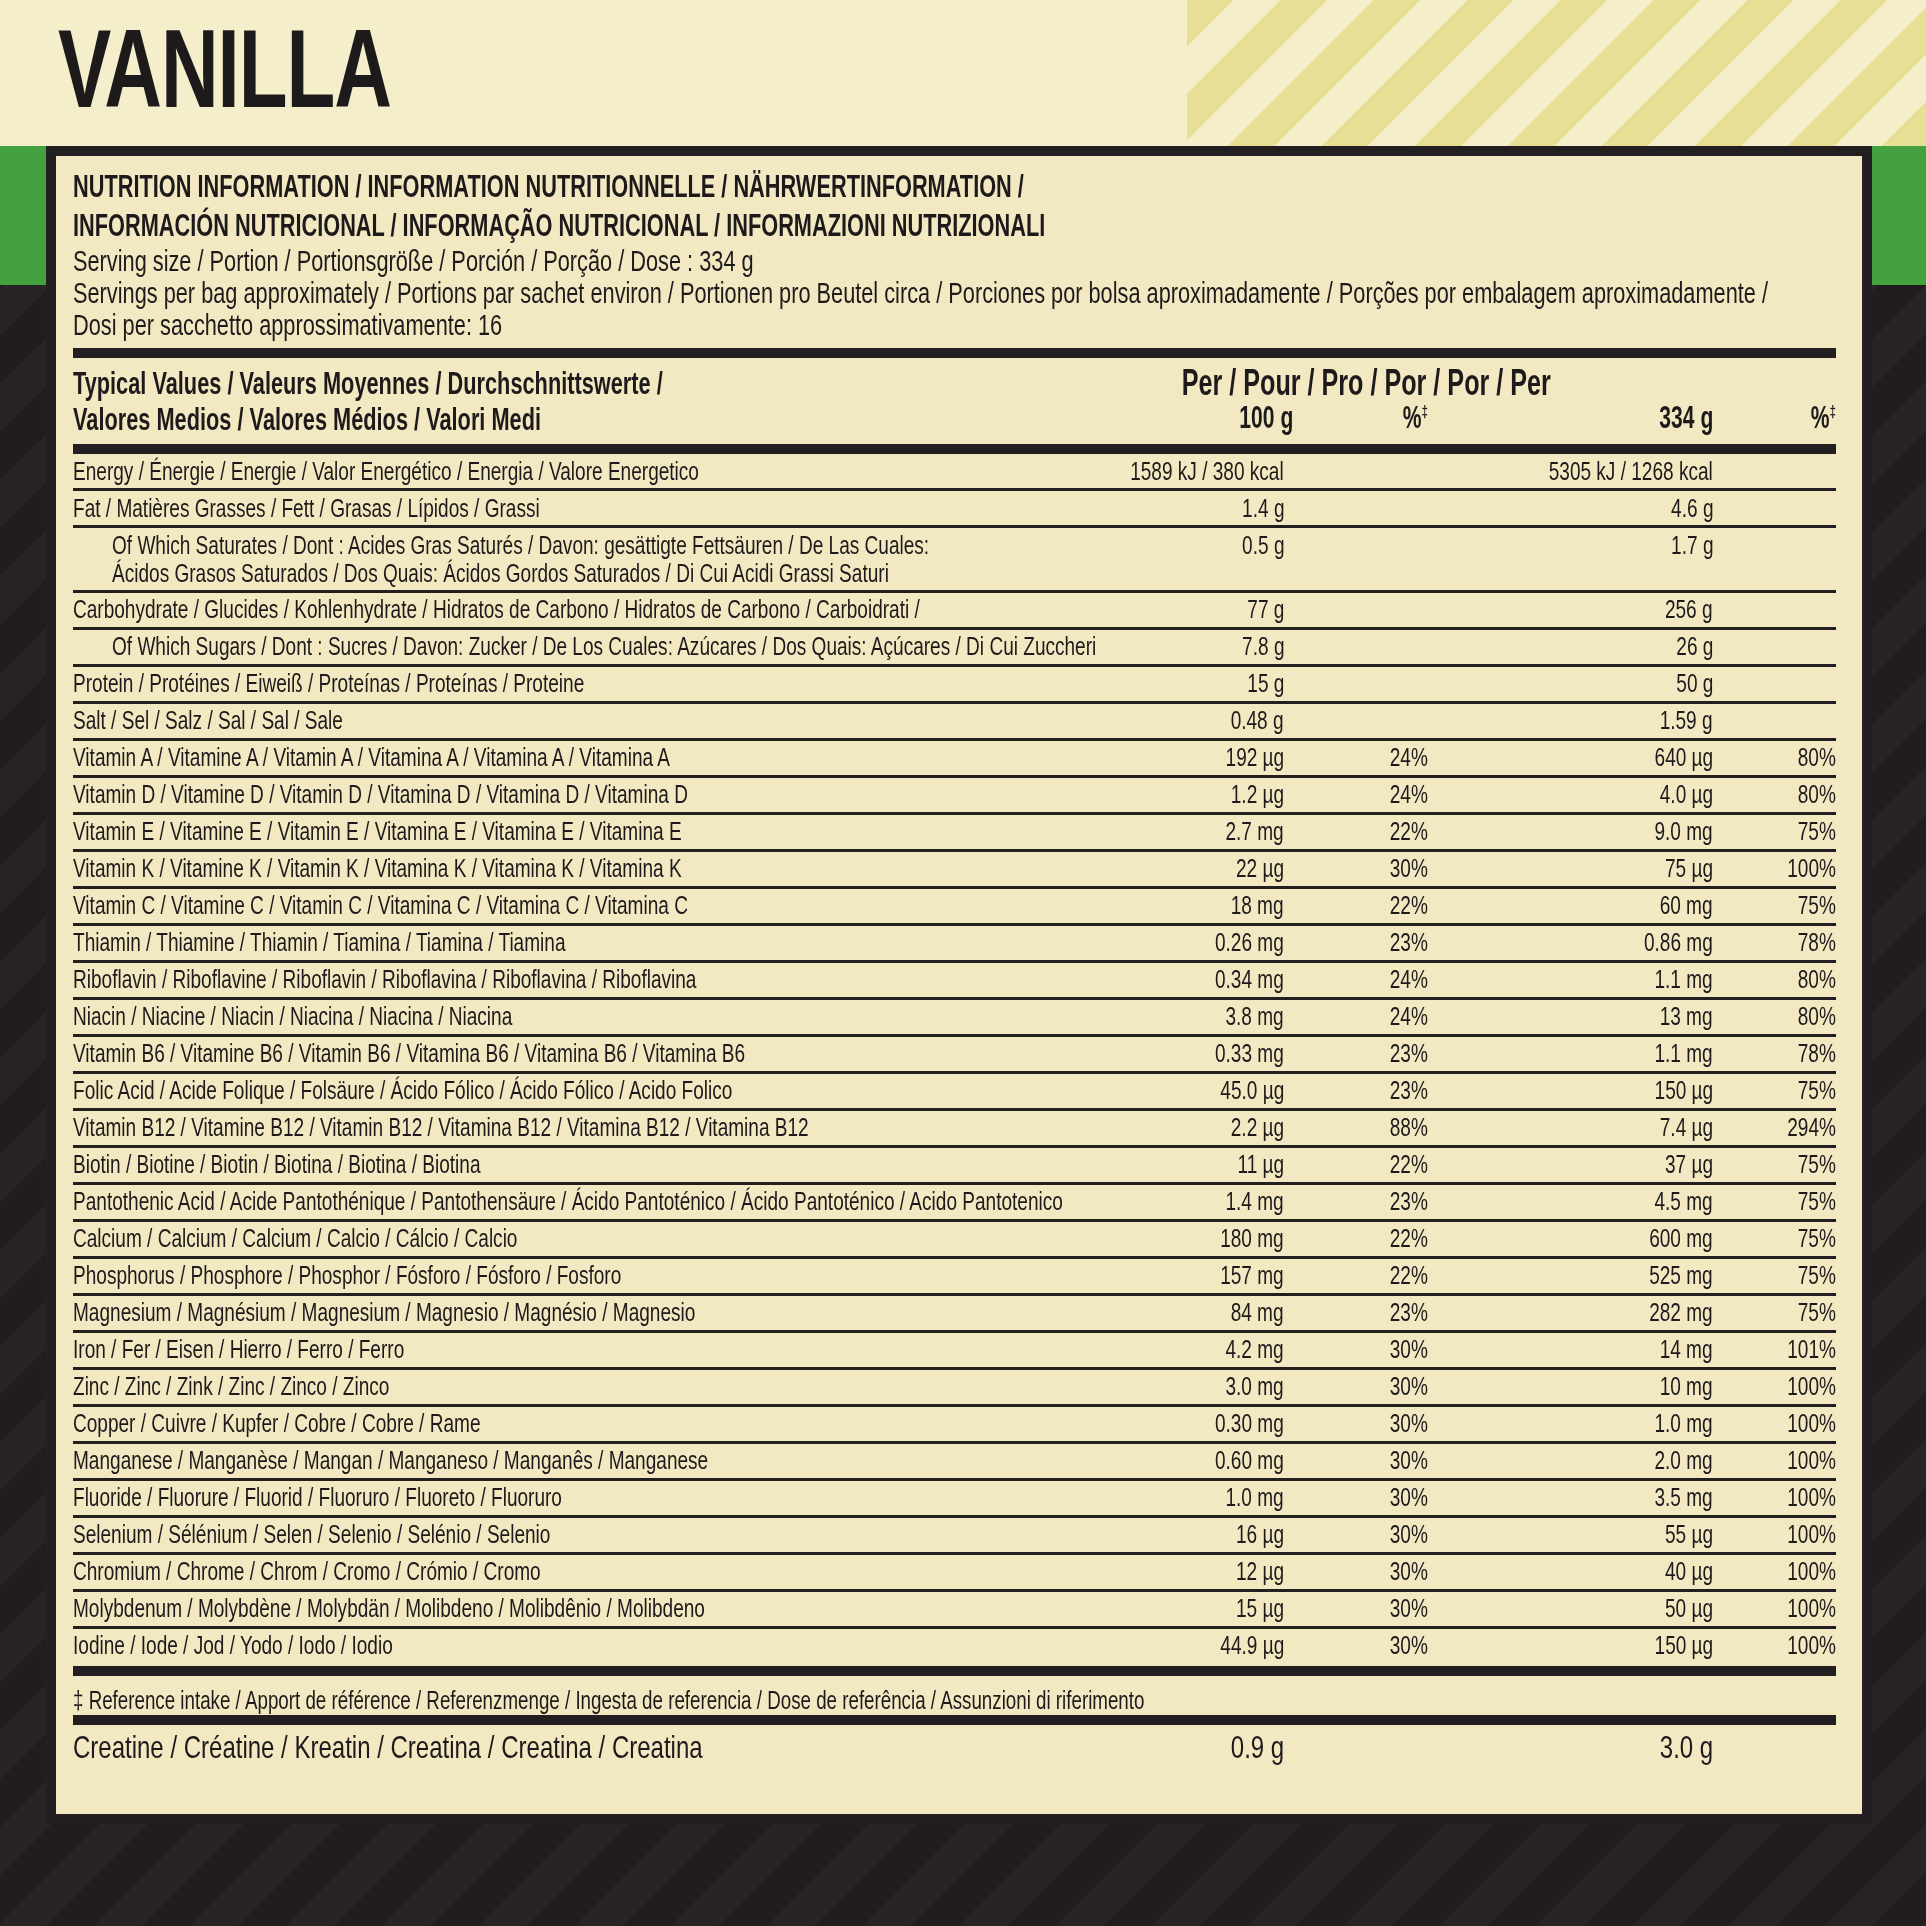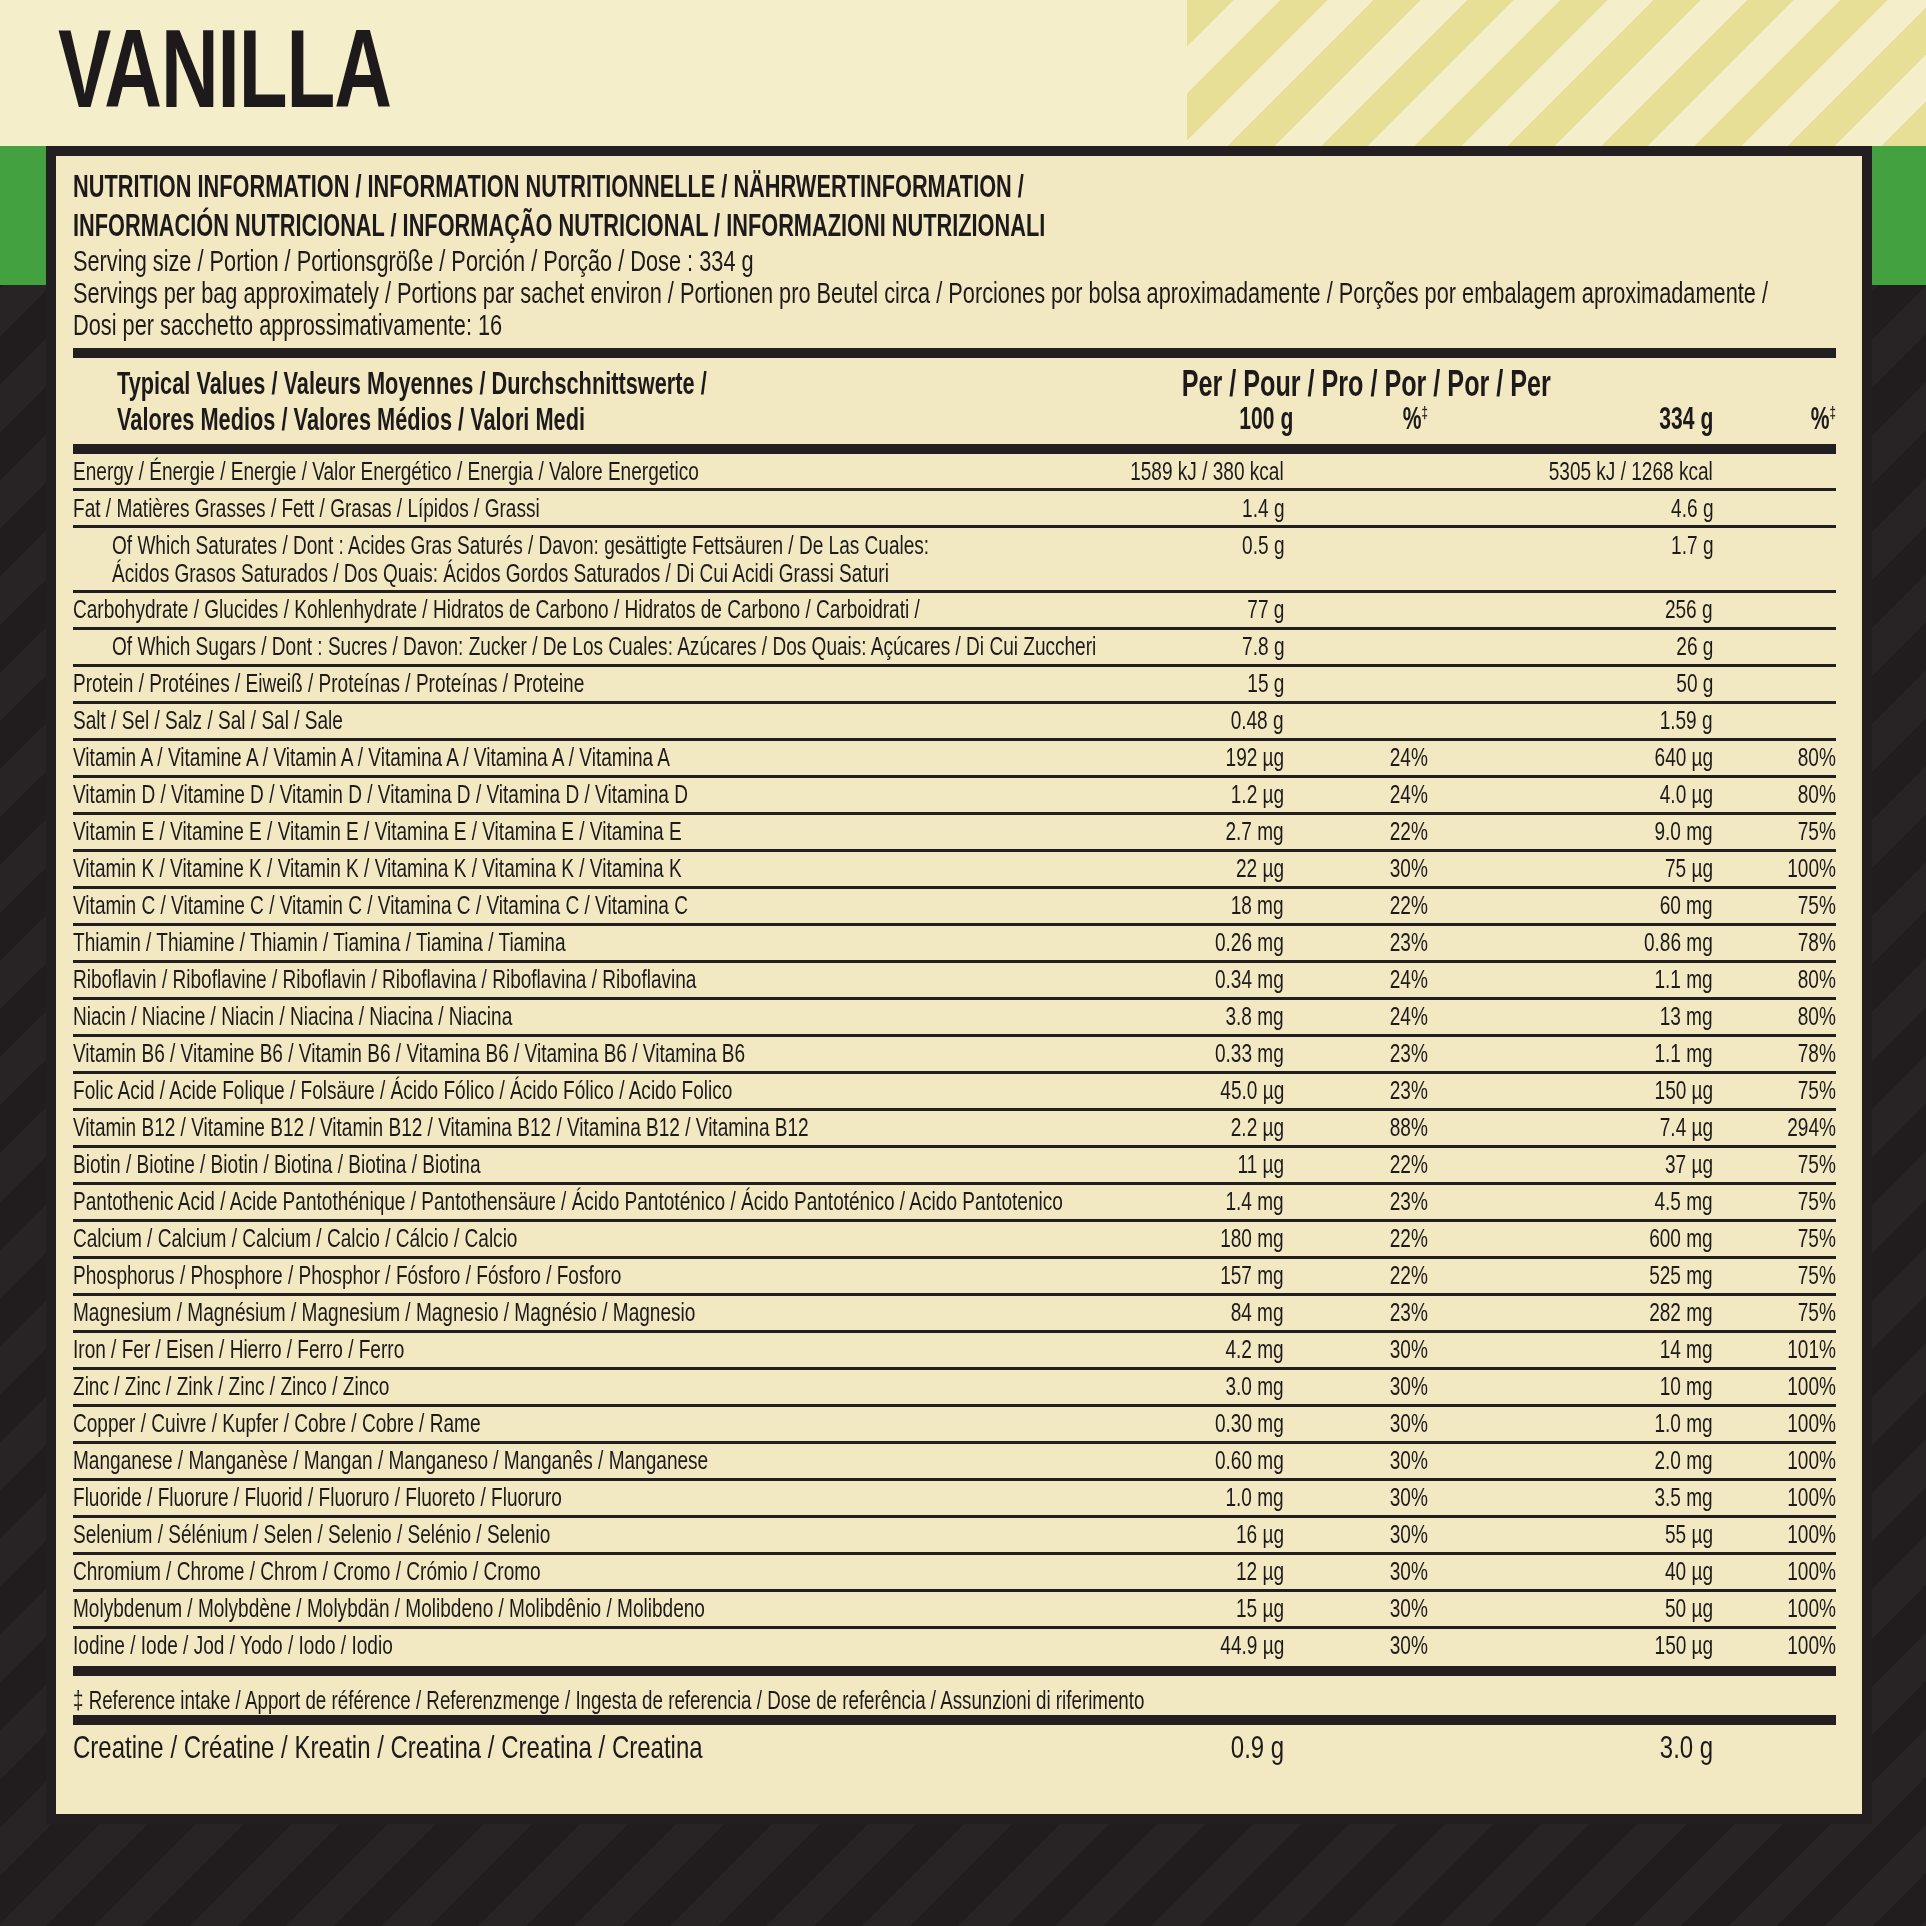--- a/index.html
+++ b/index.html
@@ -16,21 +16,21 @@
     letter-spacing:-1.5px;display:inline-block;white-space:nowrap;transform:scaleX(.72);transform-origin:0 0;}
   
   .panel{position:absolute;left:46px;top:146px;width:1826px;height:1678px;box-sizing:border-box;
     background:#f2e9c2;border:10.8px solid #231f20;padding:10.8px 26px 0 17px;overflow:hidden;}
   .condB{display:block;white-space:nowrap;transform:scaleX(.68);transform-origin:0 50%;font-weight:bold;}
   .cond{display:block;white-space:nowrap;transform:scaleX(.75);transform-origin:0 50%;}
   .h1line{font-size:32px;line-height:39px;}
   .infoline{font-size:29px;line-height:32px;}
   .bar{height:10px;background:#231f20;}
   
-  .thead{display:flex;align-items:center;padding:6.2px 0 7.7px 0;margin-left:44px;}
+  .thead{display:flex;align-items:flex-start;padding:6.2px 0 7.7px 0;}
   .thead .left{flex:1;min-width:0;}
   .tvline{font-size:32px;line-height:36px;}
   .thead .right{width:913px;}
   .perline{font-size:37px;line-height:35px;font-weight:bold;text-align:right;padding-right:285px;}
   .colheads{display:flex;}
   .colheads .ch{text-align:right;font-size:31px;line-height:35px;font-weight:bold;}
   .ch.c1{width:370px;}.ch.c2{width:135px;}.ch.c3{width:285px;}.ch.c4{width:123px;}
   .ch .cr{display:inline-block;white-space:nowrap;transform:scaleX(.68);transform-origin:100% 50%;}
   sup{font-size:.55em;vertical-align:super;line-height:0;}
   

